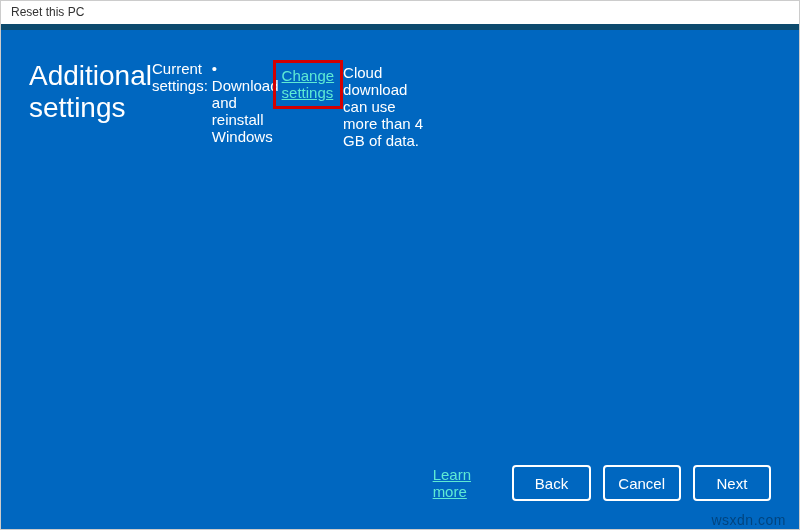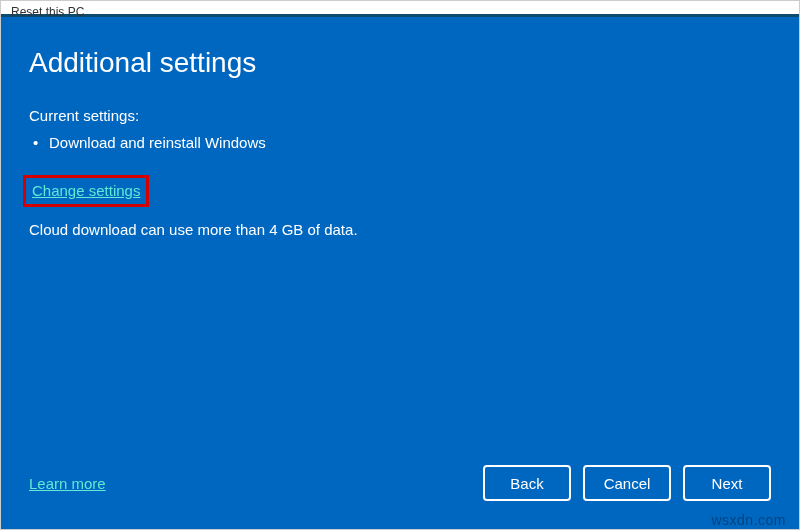--- a/index.html
+++ b/index.html
@@ -16,35 +16,35 @@
     }
     .window {
       width: 800px;
       height: 530px;
       border: 1px solid #ccc;
       display: flex;
       flex-direction: column;
       background: #fff;
     }
     .titlebar {
-      height: 16px;
+      height: 29px;
       padding: 4px 10px;
       font-size: 12px;
       color: #333;
       background: #fff;
-      border-bottom: 3px solid #0c4a6e;
+      border-bottom: 6px solid #0c4a6e;
     }
     .content {
       flex: 1;
       background: #0067c0;
       color: #fff;
       padding: 30px 28px 20px 28px;
       position: relative;
       display: flex;
-      flex-direction: column;
+      flex-direction: row;
     }
     .heading {
       font-size: 28px;
       font-weight: 400;
       margin-bottom: 28px;
     }
     .subheading {
       font-size: 15px;
       margin-bottom: 10px;
     }

